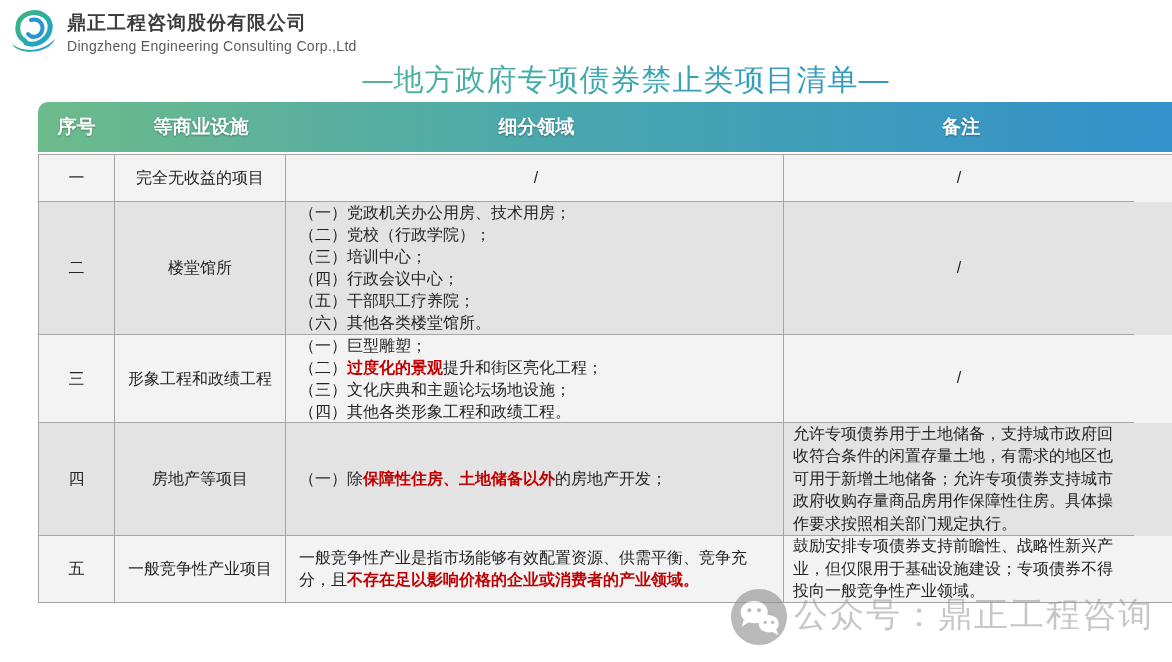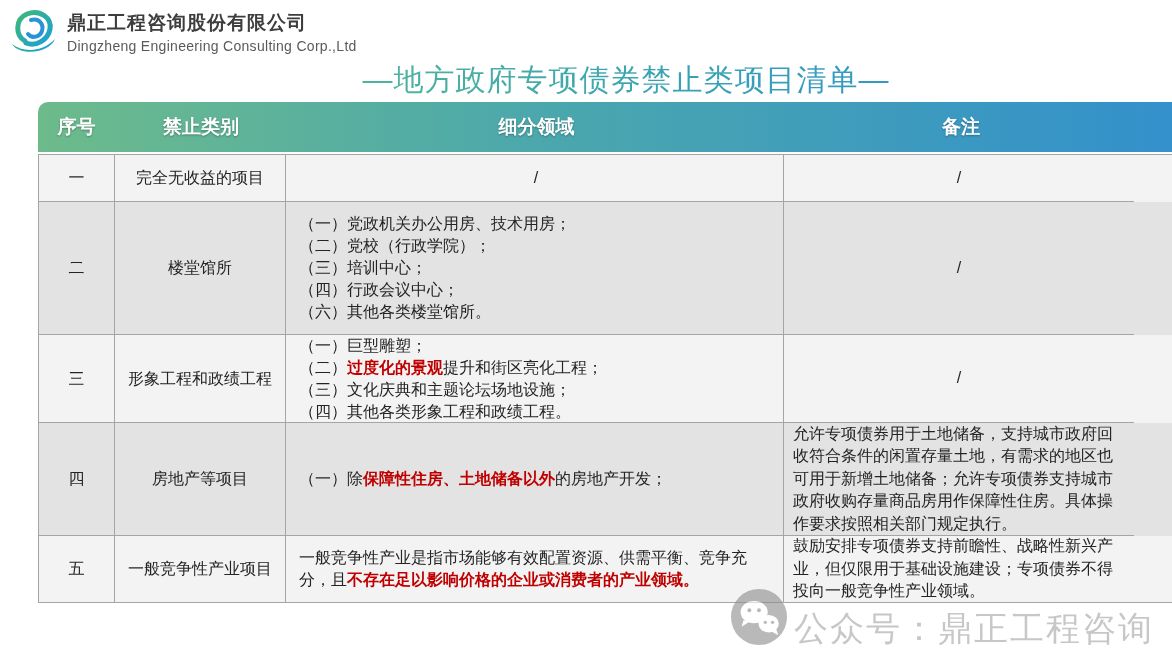--- a/index.html
+++ b/index.html
@@ -48,21 +48,21 @@
            padding:4px 10px 4px 13px; line-height:22px; }
   .c-rem { display:flex; flex-direction:column; justify-content:center;
            padding:5px 9px; line-height:22.4px; }
   .c-det.center, .c-rem.center { align-items:center; }
   .red { color:#c00000; font-weight:bold; }
   
   .watermark { position:absolute; left:730px; top:588px; display:flex;
                align-items:flex-start; gap:6px; z-index:5; pointer-events:none; }
   .wm-icon { width:58px; height:58px; opacity:0.62; }
   .wm-text { font-size:34px; color:#9a9a9a; opacity:0.55; letter-spacing:2px;
-             margin-top:18px; white-space:nowrap; }
+             margin-top:4px; white-space:nowrap; }
 </style>
 </head>
 <body>
 
 <div class="page">
 
   <div class="logo-bar">
     <svg class="logo-mark" viewBox="0 0 48 50">
       <defs>
         <linearGradient id="lgD" x1="0" y1="0" x2="1" y2="1">
@@ -82,21 +82,21 @@
       <div class="logo-zh">鼎正工程咨询股份有限公司</div>
       <div class="logo-en">Dingzheng Engineering Consulting Corp.,Ltd</div>
     </div>
   </div>
 
   <h1 class="title">—地方政府专项债券禁止类项目清单—</h1>
 
   <div class="table">
     <div class="thead">
       <div class="th">序号</div>
-      <div class="th">禁止类别</div>
+      <div class="th">等商业设施</div>
       <div class="th">细分领域</div>
       <div class="th">备注</div>
     </div>
     <div class="tbody" id="tbody">
         <div class="trow">
           <div class="td c-no">一</div>
           <div class="td c-cat">完全无收益的项目</div>
           <div class="td c-det center">
             <div><span>/</span></div>
           </div>
@@ -105,20 +105,21 @@
           </div>
         </div>
         <div class="trow">
           <div class="td c-no">二</div>
           <div class="td c-cat">楼堂馆所</div>
           <div class="td c-det">
             <div><span>（一）党政机关办公用房、技术用房；</span></div>
             <div><span>（二）党校（行政学院）；</span></div>
             <div><span>（三）培训中心；</span></div>
             <div><span>（四）行政会议中心；</span></div>
+            <div><span>（五）干部职工疗养院；</span></div>
             <div><span>（六）其他各类楼堂馆所。</span></div>
           </div>
           <div class="td c-rem center">
             <div><span>/</span></div>
           </div>
         </div>
         <div class="trow">
           <div class="td c-no">三</div>
           <div class="td c-cat">形象工程和政绩工程</div>
           <div class="td c-det">

